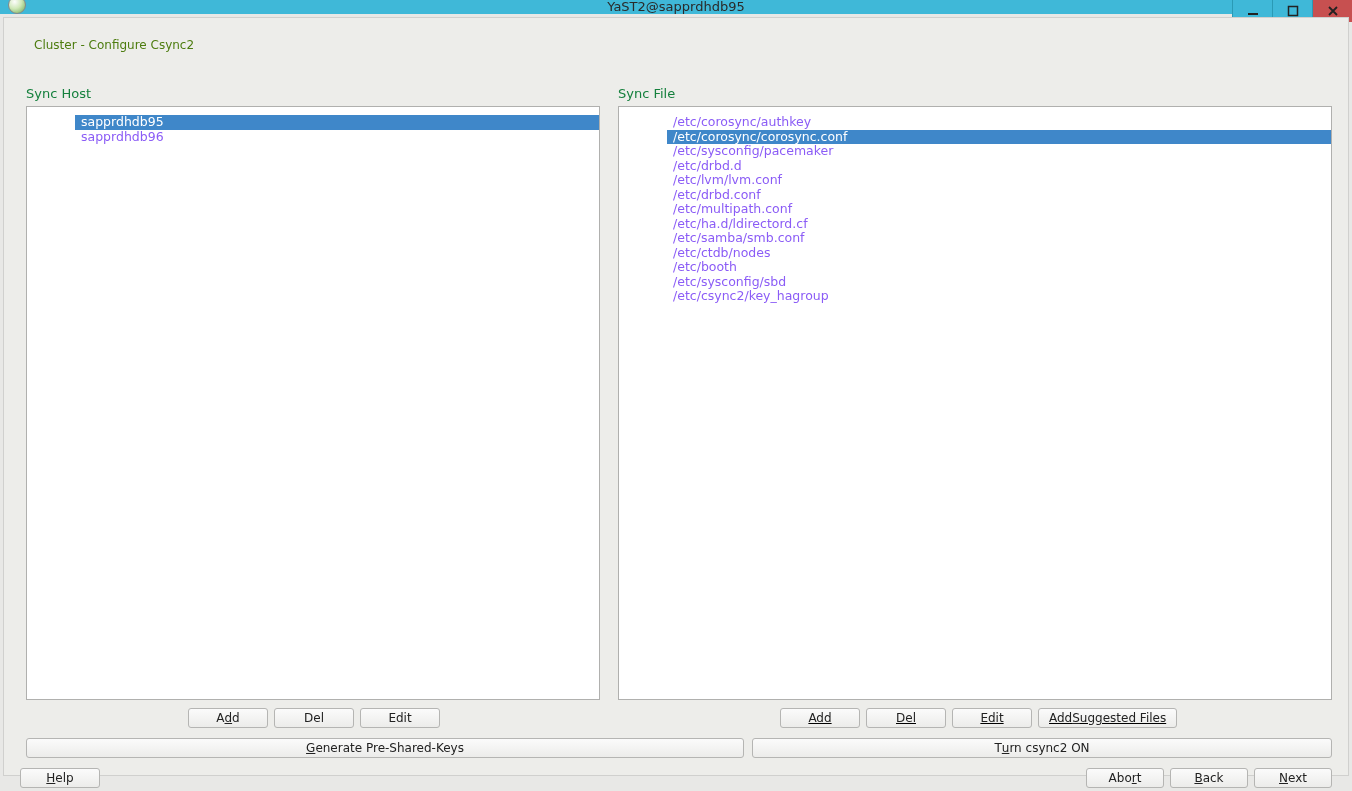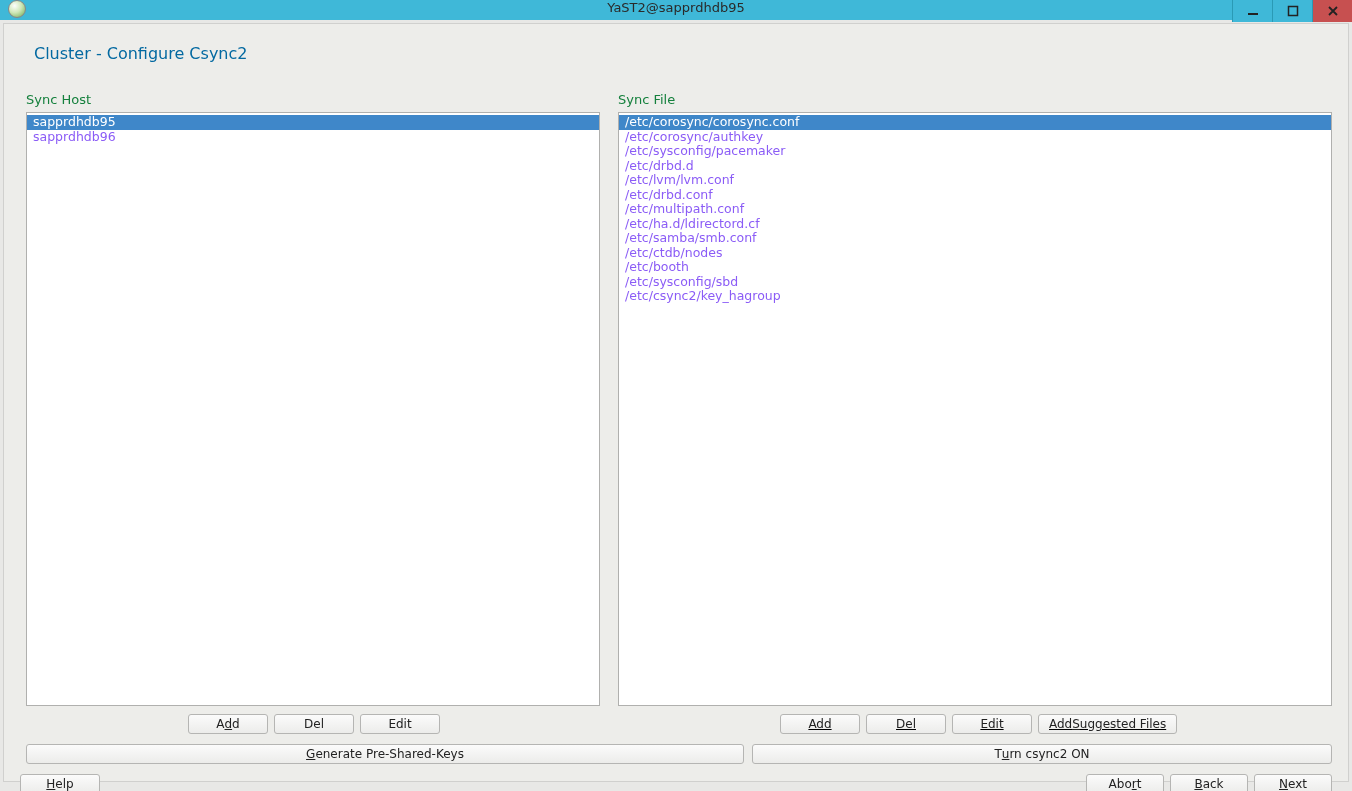--- a/index.html
+++ b/index.html
@@ -6,24 +6,24 @@
   html, body {
     margin: 0; padding: 0;
     width: 1352px; height: 791px;
     font-family: "DejaVu Sans", "Liberation Sans", Arial, sans-serif;
     font-size: 13px;
     background: #e8e8e6;
     overflow: hidden;
   }
   
   .titlebar {
-    height: 20px;
+    height: 14px;
     background: #3fb8d8;
     display: flex;
-    align-items: flex-start;
+    align-items: flex-end;
     position: relative;
   }
   .titlebar .app-icon {
     width: 18px; height: 18px;
     margin-left: 8px;
     border-radius: 50%;
     background: radial-gradient(circle at 35% 30%, #fdfdfd 0%, #cfe8b8 45%, #6aa84f 100%);
     border: 1px solid #888;
   }
   .titlebar .title {
@@ -54,43 +54,43 @@
   
   .client {
     margin: 3px;
     width: 1346px;
     height: 759px;
     background: #ededea;
     border: 1px solid #d0d0ce;
     position: relative;
   }
   .heading {
-    font-size: 16px;
-    color: #0369a1;
+    font-size: 12px;
+    color: #4d7c0f;
     position: absolute;
     left: 30px;
     top: 20px;
   }
   .section-label {
     color: #15803d;
     position: absolute;
   }
   .section-label.left { left: 22px; top: 68px; }
   .section-label.right { left: 614px; top: 68px; }
 
   .listbox {
     position: absolute;
     background: #fff;
     border: 1px solid #b0b0ae;
     overflow-y: auto;
   }
   .listbox.left { left: 22px; top: 88px; width: 574px; height: 594px; }
   .listbox.right { left: 614px; top: 88px; width: 714px; height: 594px; }
 
-  .list-inner { padding: 2px 0; }
+  .list-inner { padding: 8px 0; margin-left: 48px; }
   .list-item {
     padding: 0 6px;
     line-height: 14.5px;
     font-size: 12.5px;
     color: #8b5cf6;
     white-space: nowrap;
     cursor: default;
   }
   .list-item.selected {
     background: #3f87c9;
@@ -176,22 +176,22 @@
 
   <div class="listbox left">
     <div class="list-inner" id="host-list">
         <div class="list-item selected">sapprdhdb95</div>
         <div class="list-item">sapprdhdb96</div>
       </div>
   </div>
 
   <div class="listbox right">
     <div class="list-inner" id="file-list">
+        <div class="list-item">/etc/corosync/authkey</div>
         <div class="list-item selected">/etc/corosync/corosync.conf</div>
-        <div class="list-item">/etc/corosync/authkey</div>
         <div class="list-item">/etc/sysconfig/pacemaker</div>
         <div class="list-item">/etc/drbd.d</div>
         <div class="list-item">/etc/lvm/lvm.conf</div>
         <div class="list-item">/etc/drbd.conf</div>
         <div class="list-item">/etc/multipath.conf</div>
         <div class="list-item">/etc/ha.d/ldirectord.cf</div>
         <div class="list-item">/etc/samba/smb.conf</div>
         <div class="list-item">/etc/ctdb/nodes</div>
         <div class="list-item">/etc/booth</div>
         <div class="list-item">/etc/sysconfig/sbd</div>

